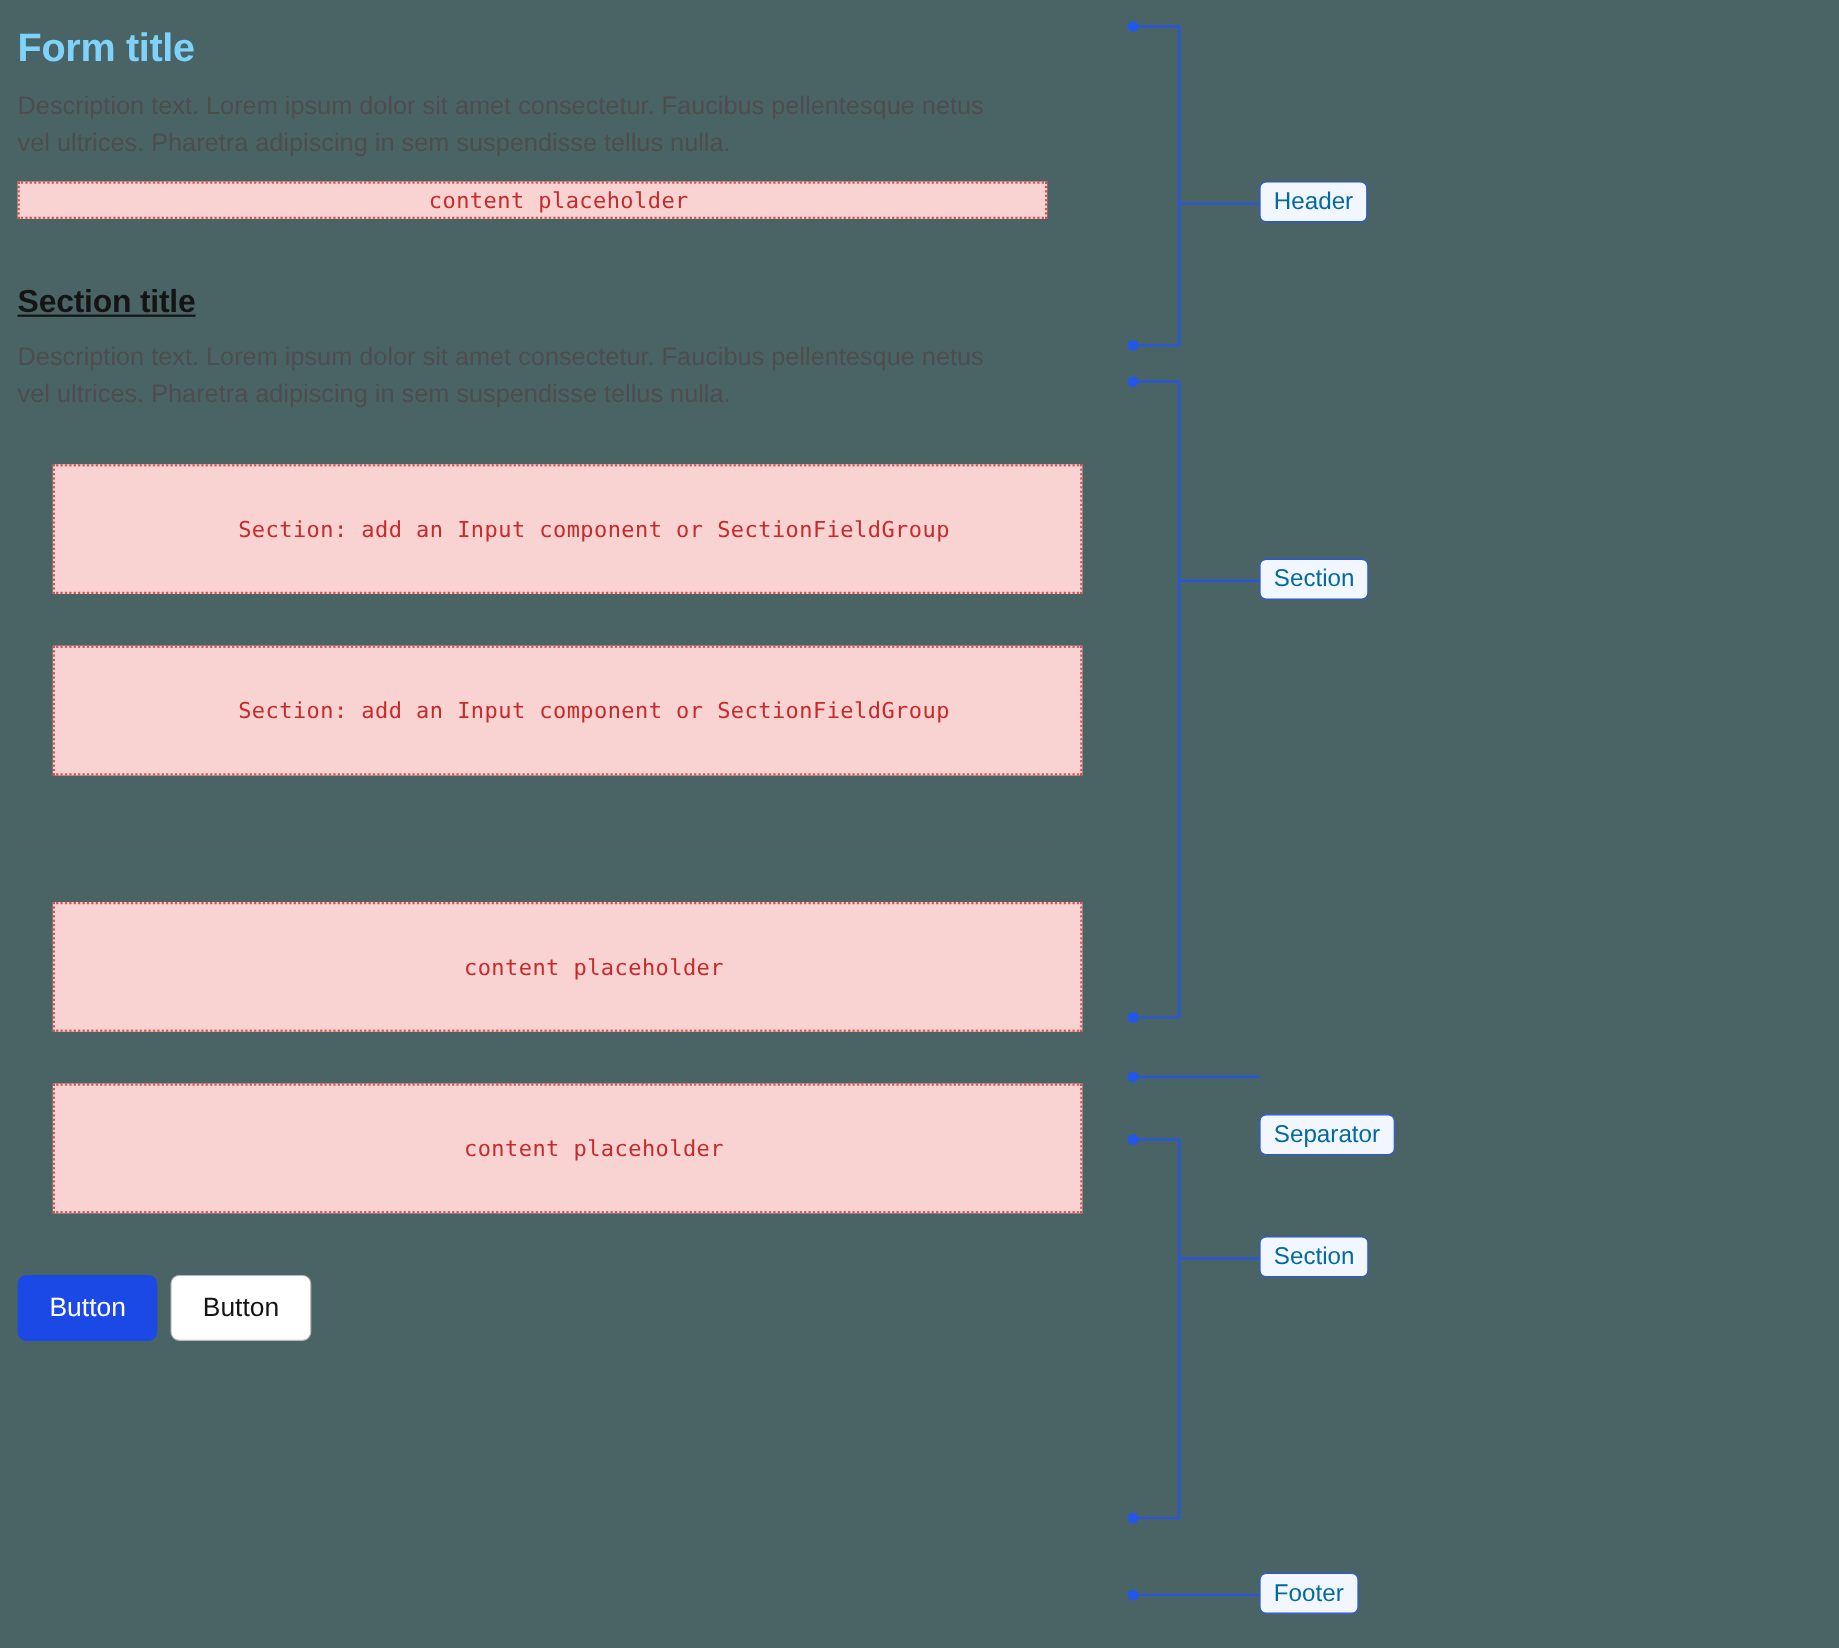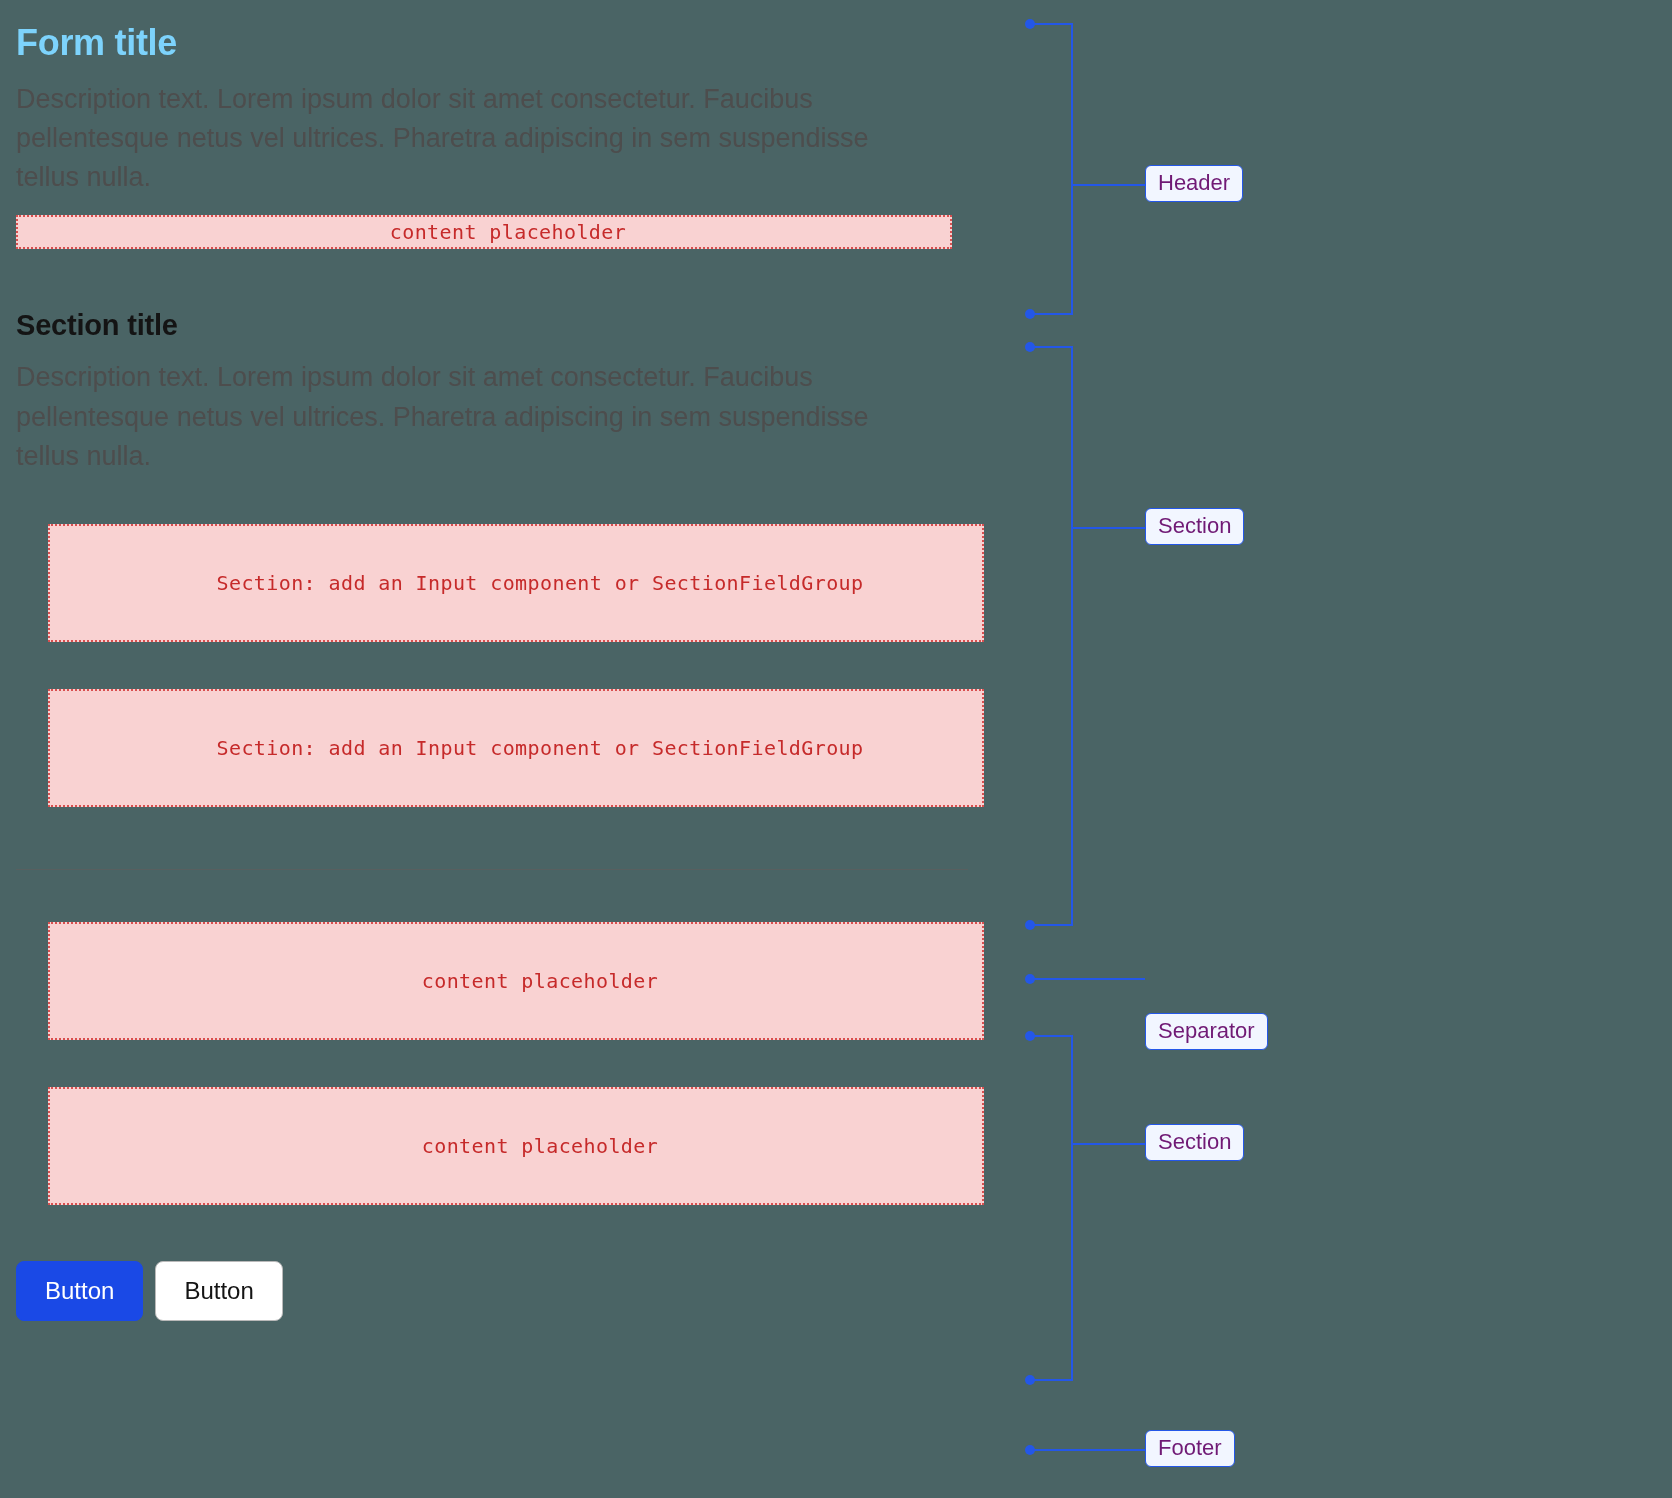--- a/index.html
+++ b/index.html
@@ -30,33 +30,34 @@
 
   .form-title {
     font-size: 36px;
     font-weight: 700;
     color: #7dd3fc;
     margin: 22px 0 0 0;
     letter-spacing: -0.3px;
   }
 
   .desc {
-    font-size: 27px;
+    font-size: 23px;
     line-height: 1.45;
     color: #4d4d4d;
     margin: 16px 0 0 0;
     max-width: 905px;
   }
 
   .section-title {
     font-size: 29px;
     font-weight: 700;
     color: #141414;
     margin: 0;
     letter-spacing: -0.2px;
+    text-decoration: underline;
   }
 
   .ph {
     box-sizing: border-box;
     border: 2px dotted #d94f4f;
     background: #f9d2d2;
     color: #c62a2a;
     font-family: "DejaVu Sans Mono", monospace;
     font-size: 20px;
     letter-spacing: 0.4px;
@@ -111,21 +112,21 @@
     width: 1672px;
     height: 1498px;
     pointer-events: none;
   }
 
   .tag {
     position: absolute;
     background: #f2f6ff;
     border: 1px solid #2457e8;
     border-radius: 6px;
-    color: #701a75;
+    color: #0369a1;
     font-size: 22px;
     padding: 5px 12px 6px 12px;
     white-space: nowrap;
     line-height: 1.1;
   }
 </style>
 </head>
 <body>
 
 <div id="canvas">

